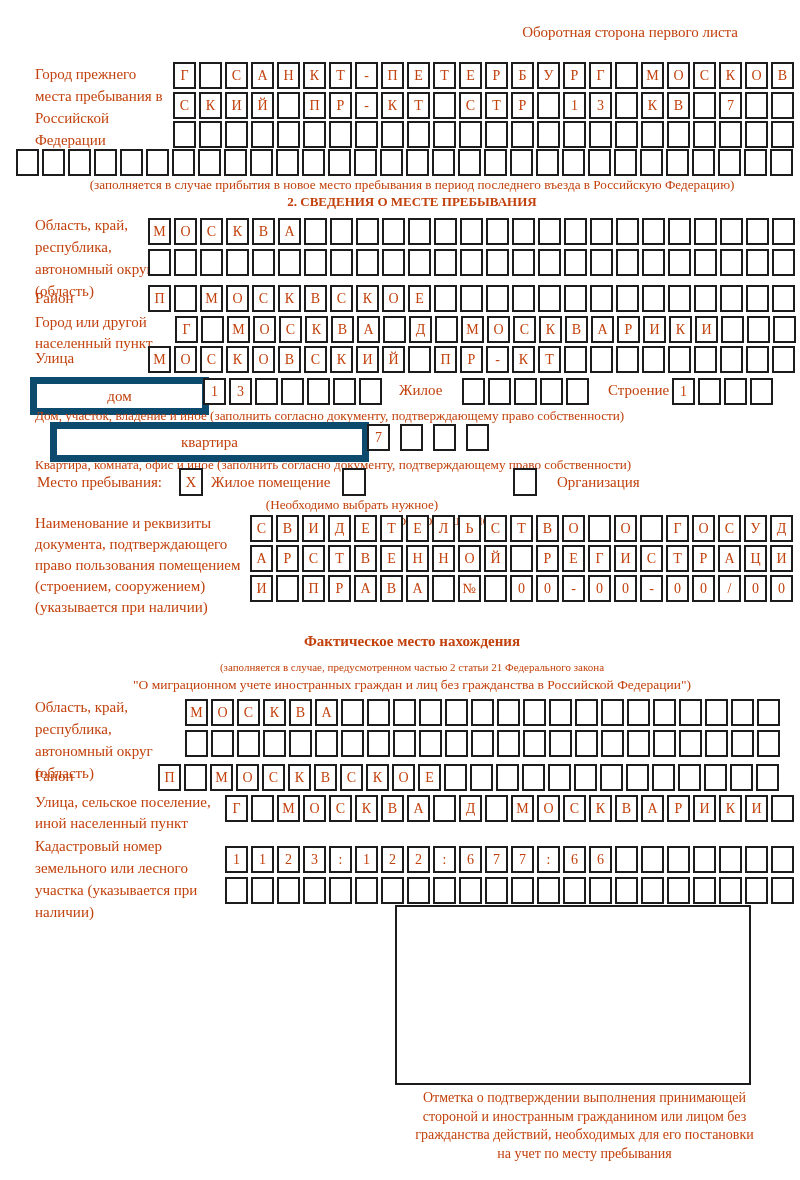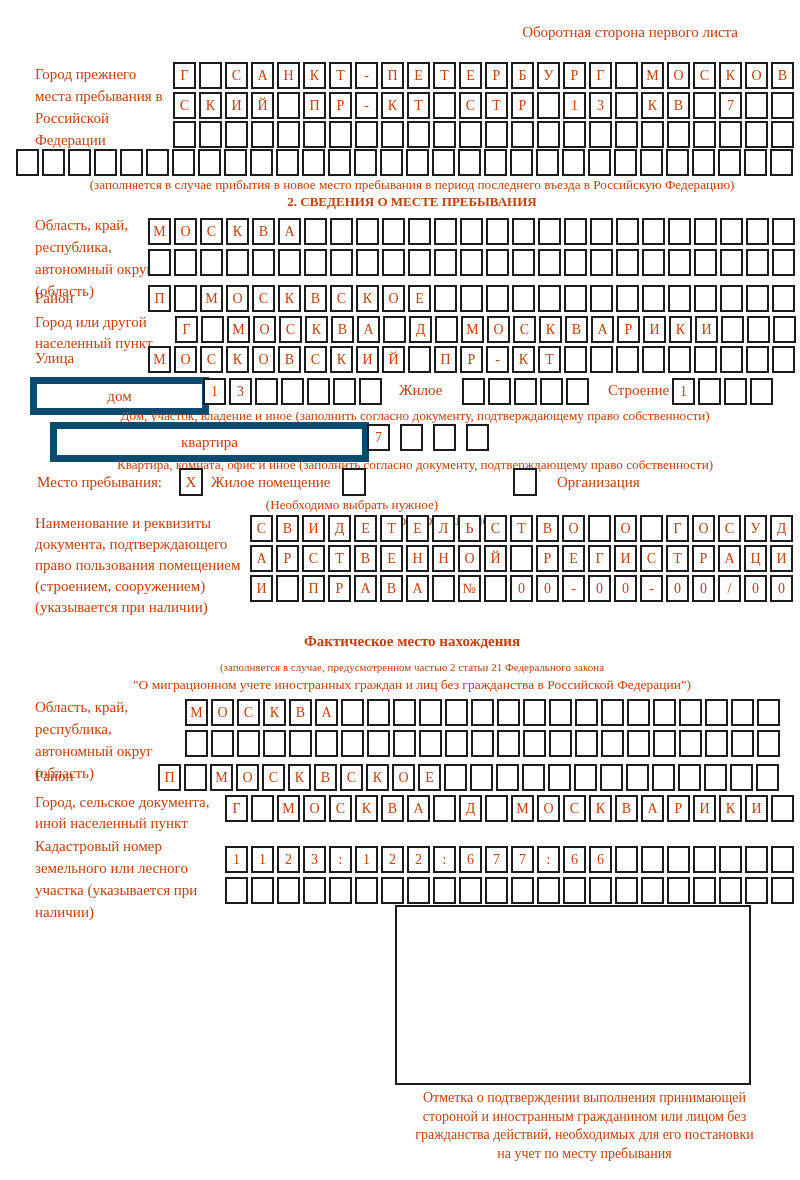--- a/index.html
+++ b/index.html
@@ -1,21 +1,21 @@
 <!DOCTYPE html>
 <html><head>
 <meta charset="utf-8">
 <style>
   html,body{margin:0;padding:0;background:#fff;}
   .page{position:relative;width:796px;height:1180px;background:#fff;color:#c2410c;
         font-family:"Liberation Serif", serif;overflow:hidden;}
   .abs{position:absolute;}
   .lbl{font-size:15px;line-height:21px;}
   .lbl22{font-size:15px;line-height:22px;}
-  .note{font-size:13.2px;line-height:16px;text-align:center;}
+  .note{font-size:13.2px;line-height:16px;}
   .title{font-size:13px;font-weight:bold;}
   .cells{position:absolute;display:flex;gap:3px;}
   .cells.gapwide{gap:10px;}
   .cell{flex:none;width:19px;height:23px;border:2px solid #1c1c1c;background:#fff;
         display:flex;align-items:center;justify-content:center;
         font-size:14px;font-family:"Liberation Serif", serif;}
   .bigbox{position:absolute;border:7px solid #0c4a6e;background:#fff;
           display:flex;align-items:center;justify-content:center;font-size:15px;}
   .chk{position:absolute;width:20px;height:24px;border:2px solid #1c1c1c;background:#fff;
        display:flex;align-items:center;justify-content:center;font-size:15px;}
@@ -479,21 +479,21 @@
       <span class="cell"></span>
       <span class="cell"></span>
       <span class="cell"></span>
       <span class="cell"></span>
       <span class="cell"></span>
       <span class="cell"></span>
       <span class="cell"></span>
       <span class="cell"></span>
     </div>
 
-  <div class="abs lbl" style="top:792px;left:35px;width:195px;">Город, сельское документа, иной населенный пункт</div>
+  <div class="abs lbl" style="top:792px;left:35px;width:195px;">Улица, сельское поселение, иной населенный пункт</div>
   <div class="cells" style="top:795px;left:225px;">
       <span class="cell">Г</span>
       <span class="cell"></span>
       <span class="cell">М</span>
       <span class="cell">О</span>
       <span class="cell">С</span>
       <span class="cell">К</span>
       <span class="cell">В</span>
       <span class="cell">А</span>
       <span class="cell"></span>

